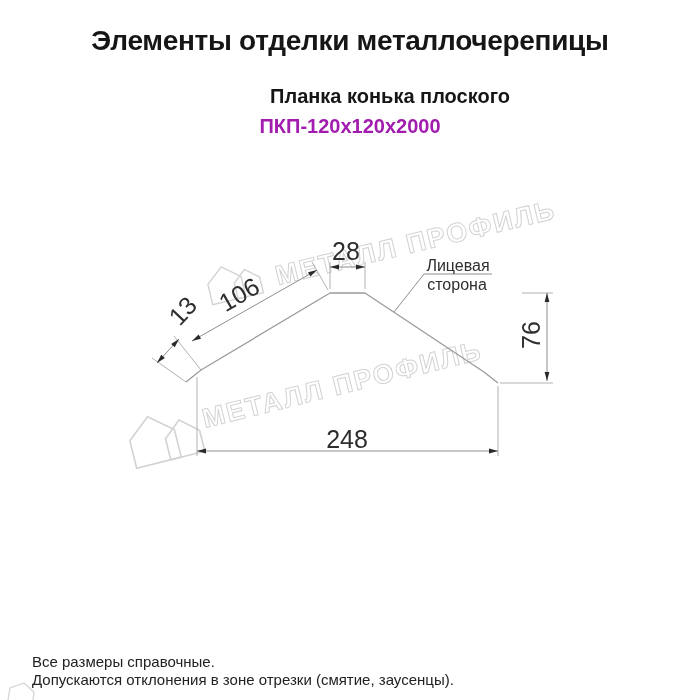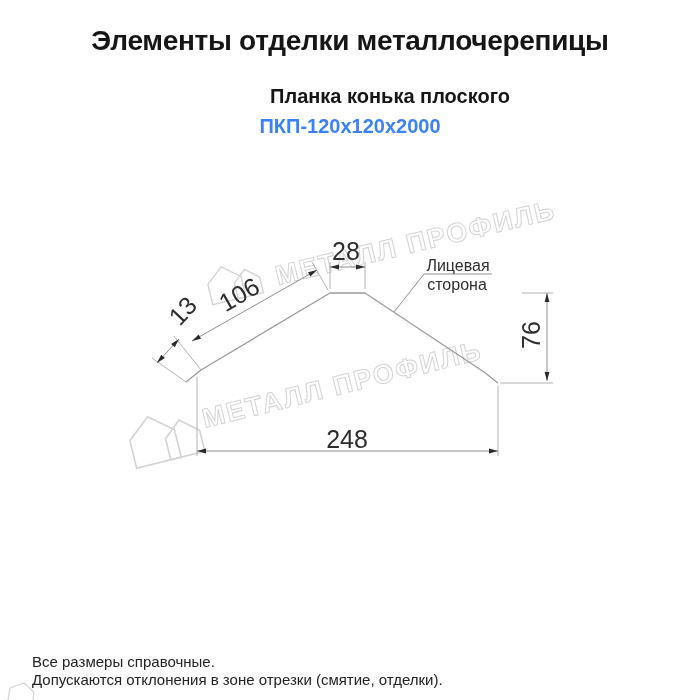--- a/index.html
+++ b/index.html
@@ -10,21 +10,21 @@
   .page-title{
     position:absolute;top:25px;left:0;width:100%;text-align:center;
     font-size:28px;font-weight:bold;letter-spacing:-0.3px;color:#161616;white-space:nowrap;
   }
   .product-name{
     position:absolute;top:85px;left:0;width:100%;text-align:center;
     font-size:20px;font-weight:bold;color:#161616;margin-left:40px;
   }
   .product-code{
     position:absolute;top:115px;left:0;width:100%;text-align:center;
-    font-size:20px;font-weight:bold;color:#3b82f6;
+    font-size:20px;font-weight:bold;color:#a21caf;
   }
   .drawing-svg{position:absolute;left:0;top:0;}
   .footer{
     position:absolute;left:12px;top:653px;font-size:15px;color:#222;line-height:18px;margin-left:20px;
   }
   .dim-text{font-size:25px;fill:#2e2e2e;}
   .label-text{font-size:16px;fill:#2e2e2e;}
   .wm-text{font-size:27px;font-weight:bold;letter-spacing:2px;fill:none;stroke:#cbcbcb;stroke-width:1;}
 </style>
 </head>
@@ -109,16 +109,16 @@
 
     <g>
       <polyline points="492,274 424,274 394,312" fill="none" stroke="#8f8f8f" stroke-width="1"></polyline>
       <text class="label-text" x="458" y="271" text-anchor="middle">Лицевая</text>
       <text class="label-text" x="457" y="290" text-anchor="middle">сторона</text>
     </g>
   </svg>
 
   <div class="footer">
     <div>Все размеры справочные.</div>
-    <div>Допускаются отклонения в зоне отрезки (смятие, отделки).</div>
+    <div>Допускаются отклонения в зоне отрезки (смятие, заусенцы).</div>
   </div>
 
 </div>
 
 </body></html>

